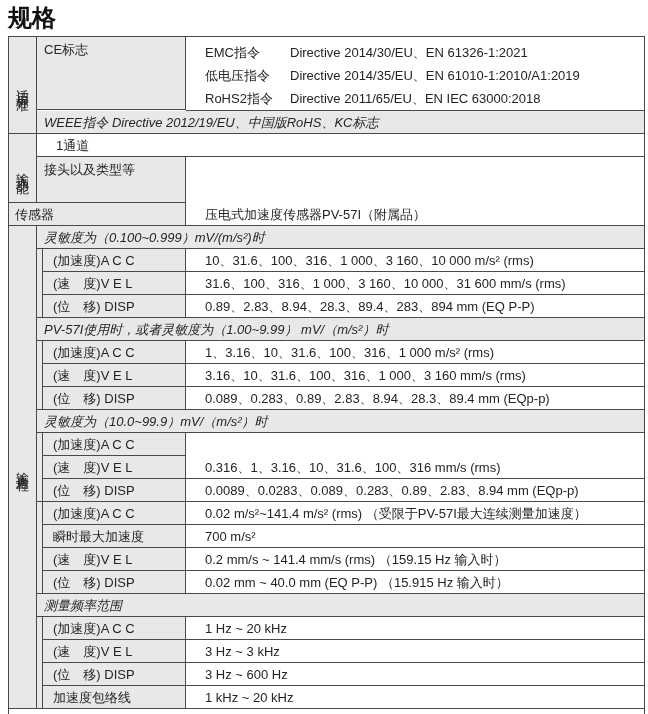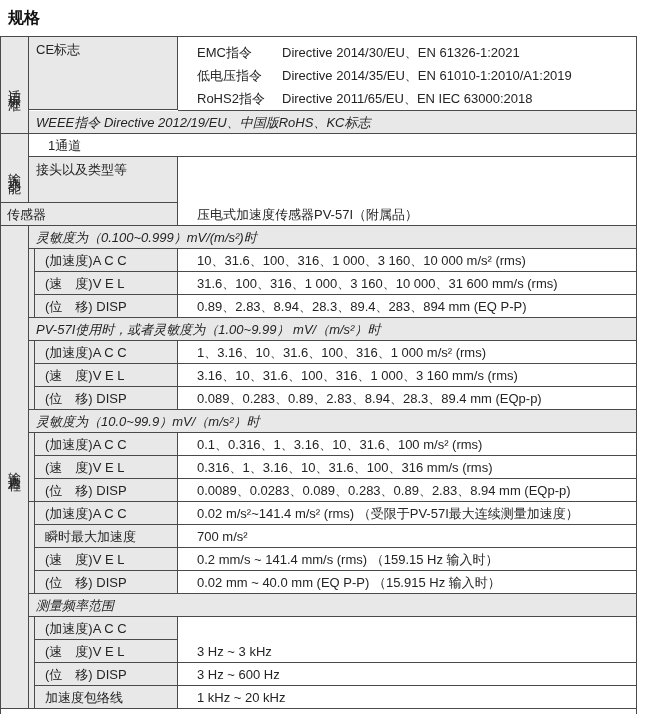--- a/index.html
+++ b/index.html
@@ -4,25 +4,25 @@
 <style>
   * { box-sizing: border-box; }
   html, body { margin: 0; padding: 0; }
   body {
     width: 648px; height: 714px; overflow: hidden;
     background: #ffffff; color: #242424;
     font-family: "Liberation Sans", sans-serif;
     font-size: 13px;
   }
   .page-title {
-    font-size: 16px; font-weight: bold; color: #111;
+    font-size: 24px; font-weight: bold; color: #111;
     margin: 7px 0 7px 8px; line-height: 22px;
   }
   .spec-table {
-    margin-left: 0; width: 637px; height: 678px;
+    margin-left: 8px; width: 637px; height: 678px;
     border: 1px solid #4a4a4a; border-bottom: none;
     overflow: hidden; background: #fff;
   }
   .r { display: flex; }
   .grp { display: flex; }
   .grp-body { flex: 1; display: flex; flex-direction: column; min-width: 0; }
   .c {
     border-right: 1px solid #4a4a4a; border-bottom: 1px solid #4a4a4a;
     overflow: hidden; white-space: nowrap;
   }
@@ -146,21 +146,20 @@
         </div>
       </div>
 
       <div class="section">
         <div class="r">
             <div class="c last full gray h1">灵敏度为（10.0~99.9）mV/（m/s²）时</div>
           </div>
         <div class="r sub">
           <div class="indent"></div>
           <div class="c gray sublbl h1">(加速度)A C C</div>
-          <div class="c last val h1">0.1、0.316、1、3.16、10、31.6、100 m/s² (rms)</div>
         </div>
         <div class="r sub">
           <div class="indent"></div>
           <div class="c gray sublbl h1">(速　度)V E L</div>
           <div class="c last val h1">0.316、1、3.16、10、31.6、100、316 mm/s (rms)</div>
         </div>
         <div class="r sub">
           <div class="indent"></div>
           <div class="c gray sublbl h1">(位　移) DISP</div>
           <div class="c last val h1">0.0089、0.0283、0.089、0.283、0.89、2.83、8.94 mm (EQp-p)</div>
@@ -190,20 +189,21 @@
         </div>
       </div>
 
       <div class="section">
         <div class="r">
             <div class="c last full gray h1">测量频率范围</div>
           </div>
         <div class="r sub">
           <div class="indent"></div>
           <div class="c gray sublbl h1">(加速度)A C C</div>
+          <div class="c last val h1">1 Hz ~ 20 kHz</div>
         </div>
         <div class="r sub">
           <div class="indent"></div>
           <div class="c gray sublbl h1">(速　度)V E L</div>
           <div class="c last val h1">3 Hz ~ 3 kHz</div>
         </div>
         <div class="r sub">
           <div class="indent"></div>
           <div class="c gray sublbl h1">(位　移) DISP</div>
           <div class="c last val h1">3 Hz ~ 600 Hz</div>

